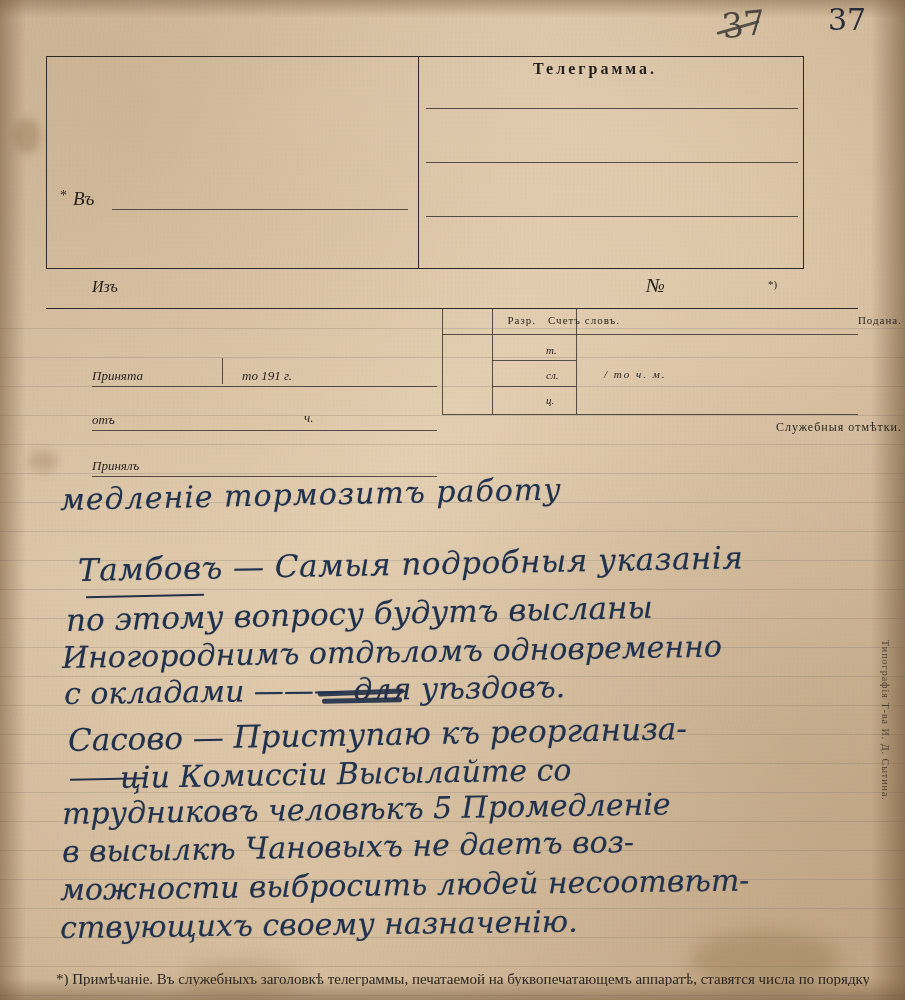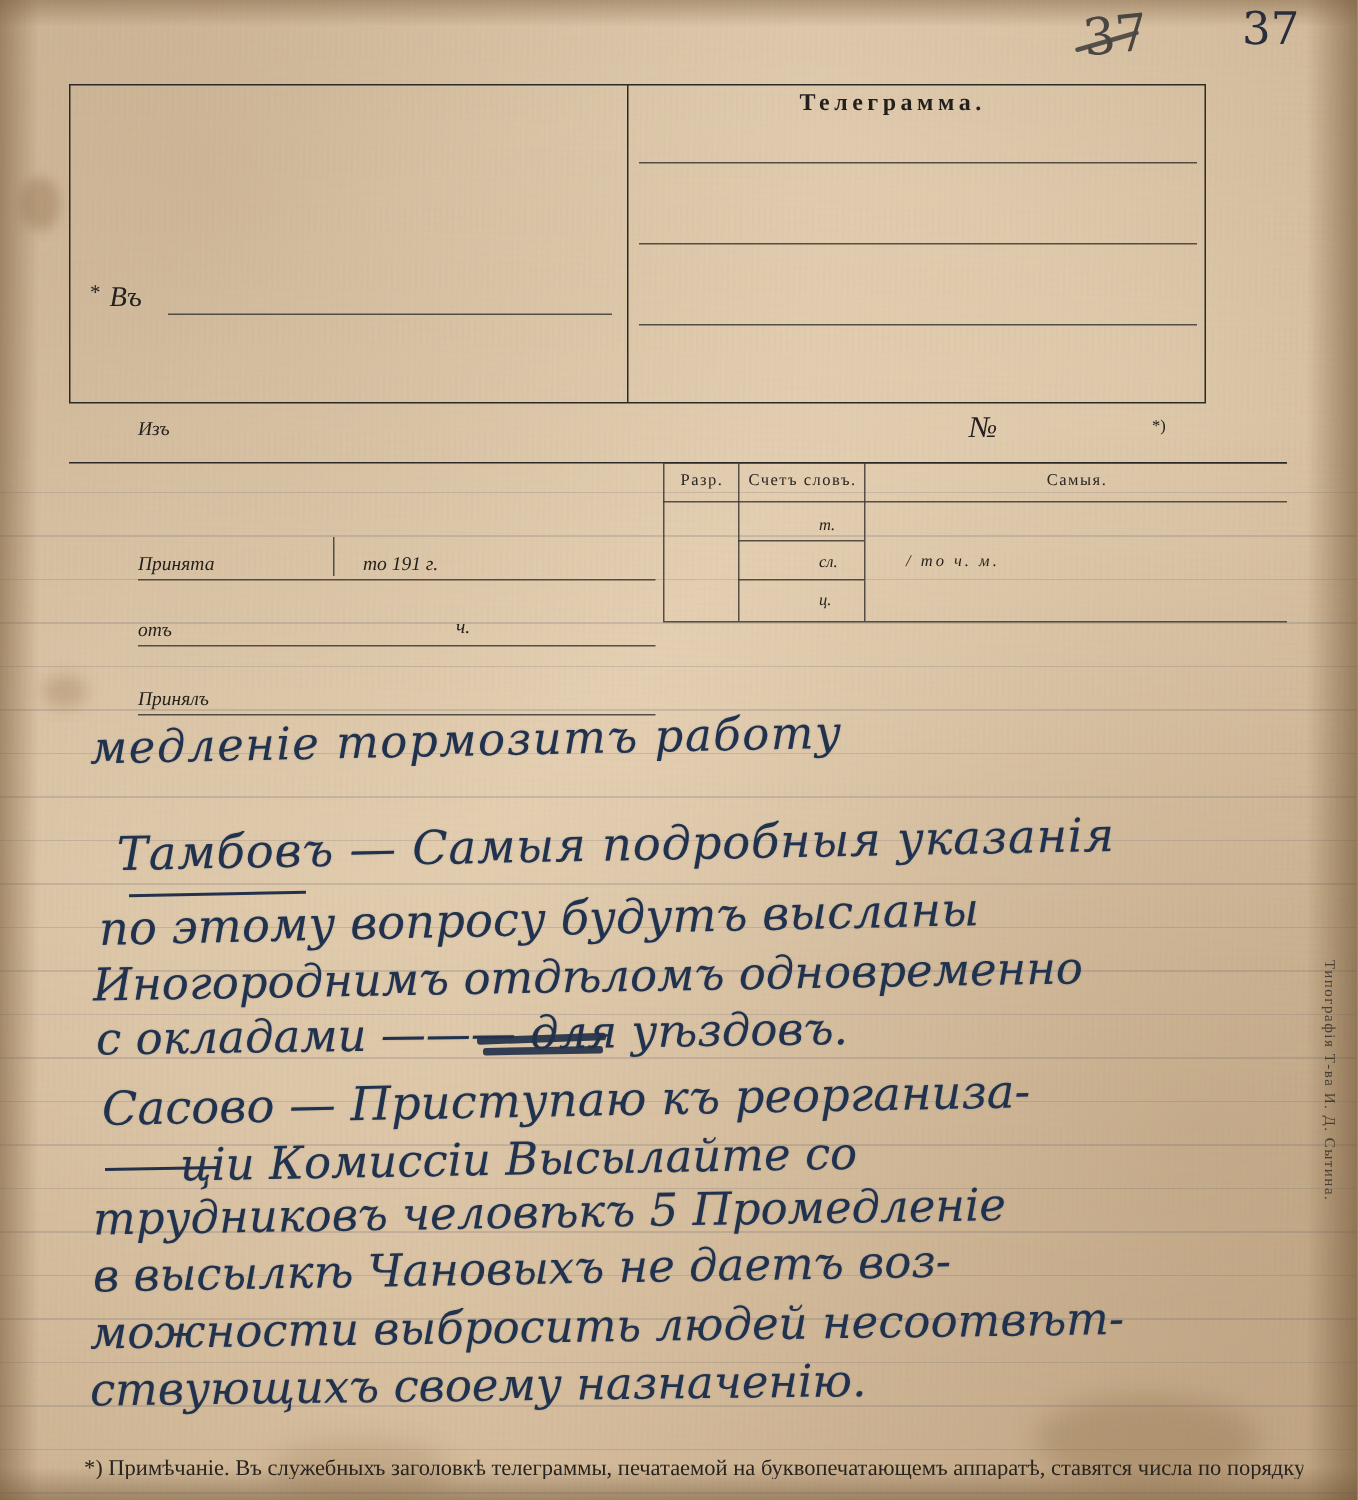--- a/index.html
+++ b/index.html
@@ -103,21 +103,22 @@
   }
   .italic { font-style: italic; }
   .small { font-size: 13px; }
   .xsmall { font-size: 11px; }
 
   .tbl-head {
     position: absolute;
     font-size: 11px;
     letter-spacing: 1px;
     color: #2a2724;
-    text-align: center;
+    text-align: right;
+    margin-left: 44px;
   }
 
   
   .hand {
     position: absolute;
     font-family: "DejaVu Serif", serif;
     font-style: italic;
     color: #20324e;
     white-space: nowrap;
     transform-origin: left center;
@@ -196,21 +197,21 @@
     <div class="lbl telegramma" style="left:487px;top:14px;font-family:Liberation Serif, serif;">Телеграмма.</div>
 
     <div class="ln h thin" style="left:380px;top:62px;width:372px;"></div>
     <div class="ln h thin" style="left:380px;top:116px;width:372px;"></div>
     <div class="ln h thin" style="left:380px;top:170px;width:372px;"></div>
 
     <div class="lbl italic" style="left:27px;top:142px;font-size:19px;">Въ</div>
     <div class="ln h thin" style="left:66px;top:163px;width:296px;"></div>
     <div class="lbl" style="left:14px;top:142px;font-size:14px;">*</div>
 
-    <div class="lbl italic" style="left:46px;top:232px;font-size:13px;">Изъ</div>
+    <div class="lbl italic" style="left:46px;top:232px;font-size:16px;">Изъ</div>
     <div class="ln h" style="left:0px;top:262px;width:812px;"></div>
     <div class="lbl italic" style="left:600px;top:228px;font-size:20px;">№</div>
     <div class="lbl xsmall" style="left:722px;top:232px;">*)</div>
 
     <div class="lbl italic small" style="left:46px;top:322px;">Принята</div>
     <div class="ln h thin" style="left:46px;top:340px;width:345px;"></div>
     <div class="lbl italic small" style="left:196px;top:322px;">то 191  г.</div>
     <div class="ln v thin" style="left:176px;top:312px;height:26px;"></div>
 
     <div class="lbl italic small" style="left:46px;top:366px;">отъ</div>
@@ -222,30 +223,31 @@
 
     <div class="ln h" style="left:396px;top:262px;width:416px;"></div>
     <div class="ln h thin" style="left:396px;top:288px;width:416px;"></div>
     <div class="ln v thin" style="left:396px;top:262px;height:106px;"></div>
     <div class="ln v thin" style="left:446px;top:262px;height:106px;"></div>
     <div class="ln v thin" style="left:530px;top:262px;height:106px;"></div>
     <div class="ln h thin" style="left:396px;top:368px;width:416px;"></div>
 
     <div class="tbl-head" style="left:398px;top:268px;width:48px;">Разр.</div>
     <div class="tbl-head" style="left:448px;top:268px;width:82px;">Счетъ словъ.</div>
-    <div class="tbl-head" style="left:532px;top:268px;width:280px;">Самыя.</div>
+    <div class="tbl-head" style="left:532px;top:268px;width:280px;">Подана.</div>
 
     <div class="ln h thin" style="left:446px;top:314px;width:84px;"></div>
     <div class="ln h thin" style="left:446px;top:340px;width:84px;"></div>
     <div class="lbl italic xsmall" style="left:500px;top:298px;">т.</div>
     <div class="lbl italic xsmall" style="left:500px;top:323px;">сл.</div>
     <div class="lbl italic xsmall" style="left:500px;top:348px;">ц.</div>
 
     <div class="lbl italic xsmall" style="left:558px;top:322px;letter-spacing:2px;">/        то            ч.              м.</div>
 
+    <div class="tbl-head" style="left:532px;top:374px;width:280px;font-size:12px;">Служебныя отмѣтки.</div>
   </div>
 
   <div class="side-vert">Типографія Т-ва И. Д. Сытина.</div>
 
   <div class="hand big" style="left:60px;top:482px;transform:rotate(-1.2deg);letter-spacing:1px;">медленіе тормозитъ работу</div>
 
   <div class="hand big" style="left:78px;top:552px;transform:rotate(-1.1deg);letter-spacing:0.5px;font-size:31px;">Тамбовъ — Самыя подробныя указанія</div>
   <div class="ln h" style="position:absolute;left:86px;top:595px;width:118px;height:2px;background:#23314a;transform:rotate(-1.2deg);"></div>
 
   <div class="hand big" style="left:66px;top:602px;transform:rotate(-1.3deg);font-size:31px;">по этому вопросу будутъ высланы</div>

